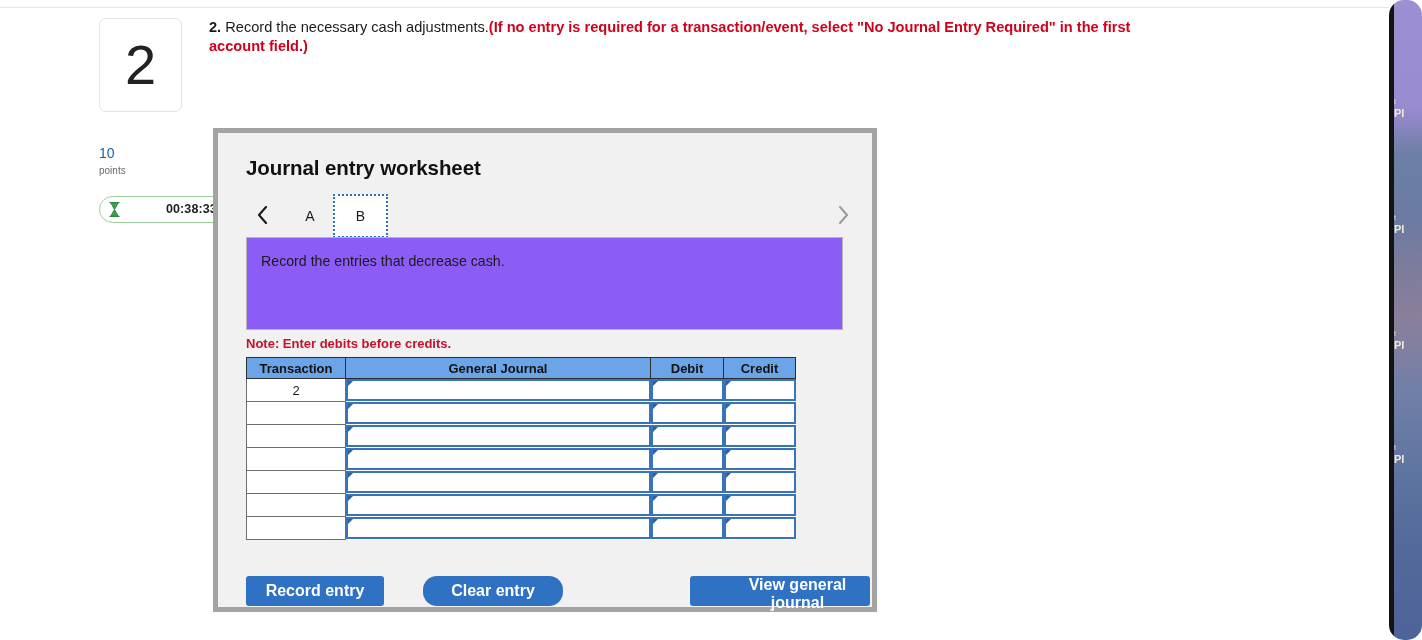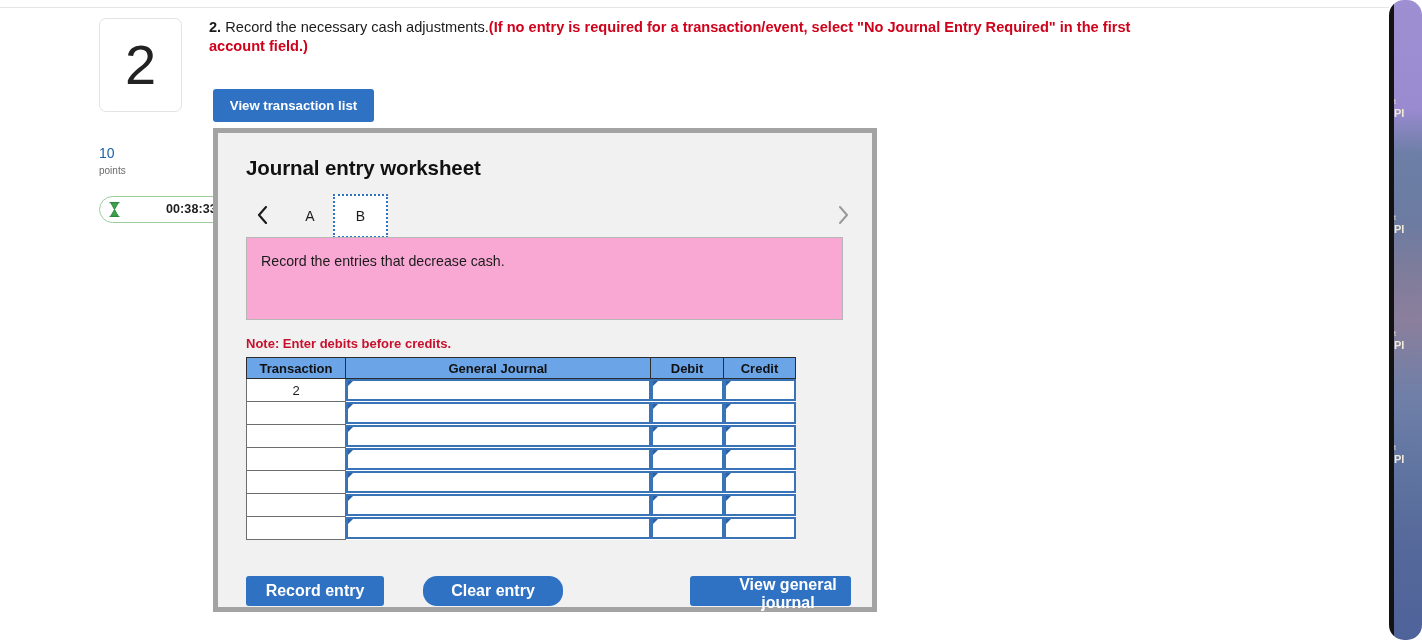--- a/index.html
+++ b/index.html
@@ -164,22 +164,22 @@
   .tab-b {
     left: 87px; width: 55px;
     background: #ffffff;
     border: 2px dotted #2f71c3;
   }
 
   
   .prompt-box {
     position: absolute;
     left: 28px; top: 104px;
-    width: 597px; height: 83px;
-    background: #f9a8d4;
+    width: 597px; height: 93px;
+    background: #8b5cf6;
     border: 1px solid #b6b6b6;
     font-size: 14.2px;
     color: #1b1b1b;
     padding: 14px 14px 0 14px;
     line-height: 1.3;
   }
 
   .note {
     position: absolute;
     left: 28px; top: 203px;
@@ -234,21 +234,21 @@
     left: 0; top: 0;
     width: 0; height: 0;
     border-top: 5px solid #2a62a8;
     border-right: 5px solid transparent;
   }
 
   
   .act-btn { position: absolute; height: 30px; font-size: 16px; }
   .btn-record { left: 28px; top: 443px; width: 138px; }
   .btn-clear  { left: 205px; top: 443px; width: 140px; border-radius: 14px; }
-  .btn-viewgj { left: 472px; top: 443px; width: 161px; padding-left: 35px; }
+  .btn-viewgj { left: 472px; top: 443px; width: 180px; padding-left: 35px; }
 
   
   .right-edge {
     position: absolute;
     left: 1389px; top: 0;
     width: 33px; height: 640px;
     overflow: hidden;
     border-radius: 15px;
   }
   .re-divider {
@@ -316,21 +316,20 @@
       <span class="timer-txt">00:38:33</span>
     </div>
   </div>
 
   <div class="main">
 
     <div class="qtext">
       <span class="qnum-inline">2.</span><span> Record the necessary cash adjustments.</span><span class="red-bold">(If no entry is required for a transaction/event, select "No Journal Entry Required" in the first account field.)</span>
     </div>
 
-    <button class="btn view-trans-btn">View transaction list</button>
 
     <div class="worksheet">
 
       <div class="ws-title">Journal entry worksheet</div>
 
       <div class="tabs-row">
 
         <div class="chev chev-left">
           <svg width="11" height="18" viewBox="0 0 11 18" xmlns="http://www.w3.org/2000/svg">
             <path d="M9 1 L2 9 L9 17" fill="none" stroke="#1b1b1b" stroke-width="2.1" stroke-linecap="round" stroke-linejoin="round"></path>

